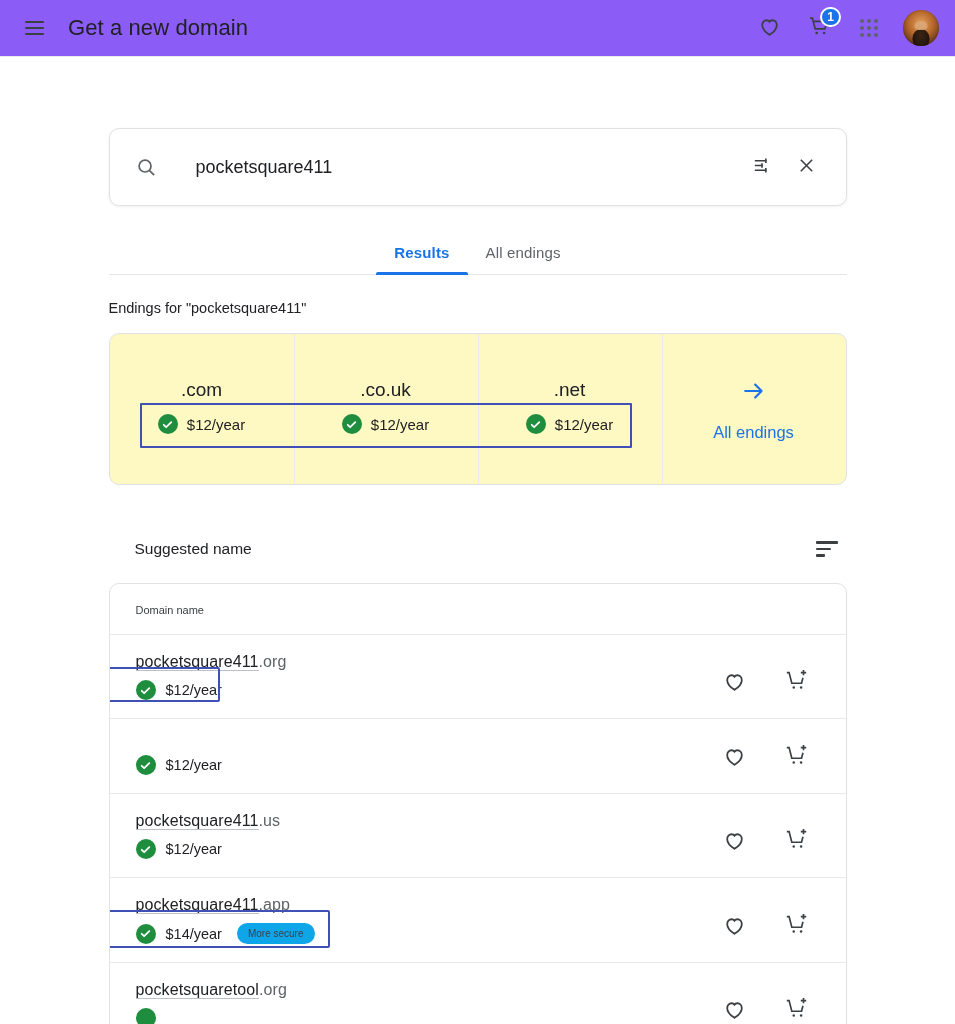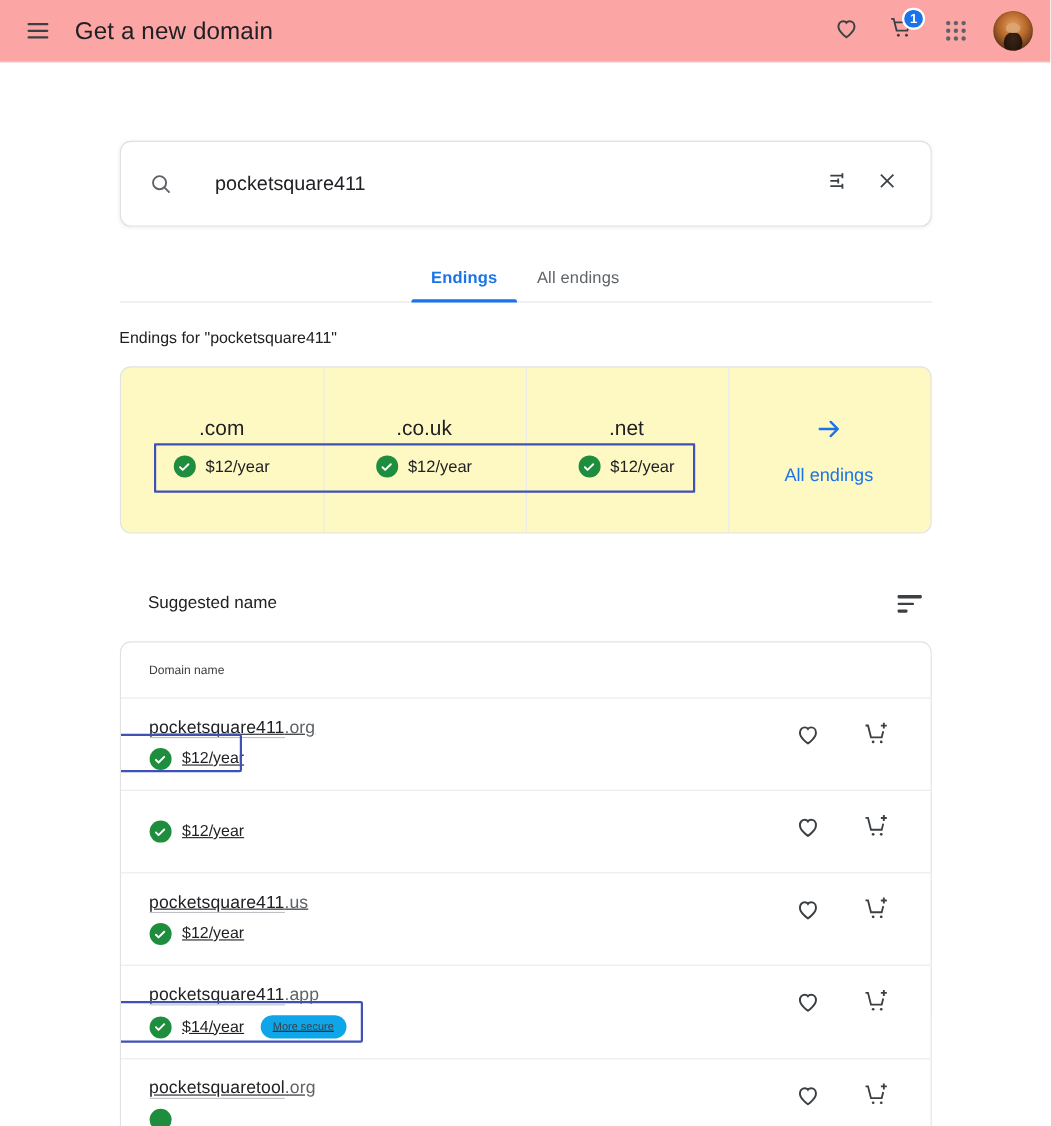--- a/index.html
+++ b/index.html
@@ -12,21 +12,21 @@
     overflow: hidden;
   }
 
   
   .header {
     height: 57px;
     display: flex;
     align-items: center;
     padding: 0 16px 0 14px;
     border-bottom: 1px solid #e8eaed;
-    background: #fca5a5;
+    background: #8b5cf6;
   }
   .menu-btn {
     width: 40px; height: 40px;
     display: flex; align-items: center; justify-content: center;
     cursor: pointer; border-radius: 50%;
   }
   .menu-bars { width: 19px; }
   .menu-bars span {
     display: block; height: 2px; background: #3c4043; border-radius: 1px;
     margin-bottom: 4px;
@@ -228,26 +228,25 @@
     overflow: hidden;
   }
   .col-head {
     padding: 20px 26px 18px;
     font-size: 11px;
     color: #3c4043;
     border-bottom: 1px solid #e8eaed;
   }
   .row {
     display: flex;
-    align-items: flex-start;
+    align-items: flex-end;
     padding: 18px 24px 18px 26px;
     border-bottom: 1px solid #e8eaed;
     min-height: 75px;
     position: relative;
-    text-decoration: underline;
   }
   .row:last-child { border-bottom: none; }
   .row-main { flex: 1; }
   .domain-name { font-size: 16px; color: #202124; letter-spacing: .1px; }
   .domain-name .sld { border-bottom: 1px solid #bdc1c6; }
   .domain-name .tld { color: #5f6368; }
   .row-price {
     margin-top: 9px;
     display: flex; align-items: center; gap: 10px;
     font-size: 14.5px;
@@ -342,21 +341,21 @@
       <div class="sb-action">
         <span>
           <svg width="21" height="21" viewBox="0 0 24 24" fill="none" stroke="#3c4043" stroke-width="1.8">
             <path d="M5.5 5.5l13 13M18.5 5.5l-13 13"></path>
           </svg>
         </span>
       </div>
     </div>
 
     <div class="tabs">
-      <div class="tab active">Endings</div>
+      <div class="tab active">Results</div>
       <div class="tab">All endings</div>
     </div>
 
     <div class="section-label">Endings for "pocketsquare411"</div>
 
     <div class="endings-card">
 
       <div class="ending-col">
         <div class="ending-tld">.com</div>
         <div class="ending-price">

